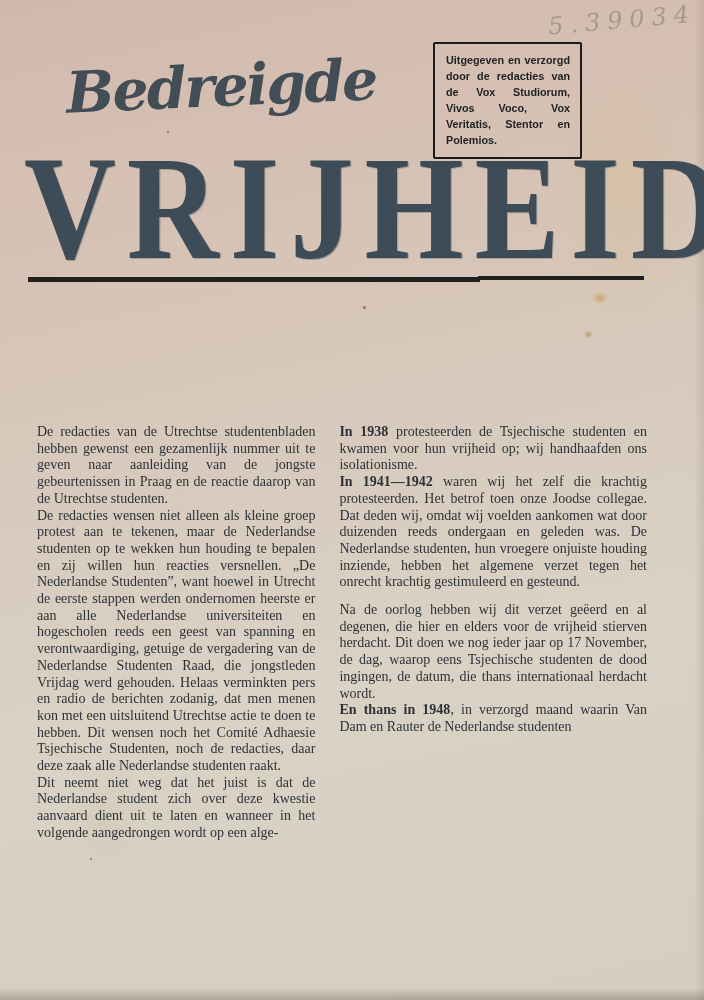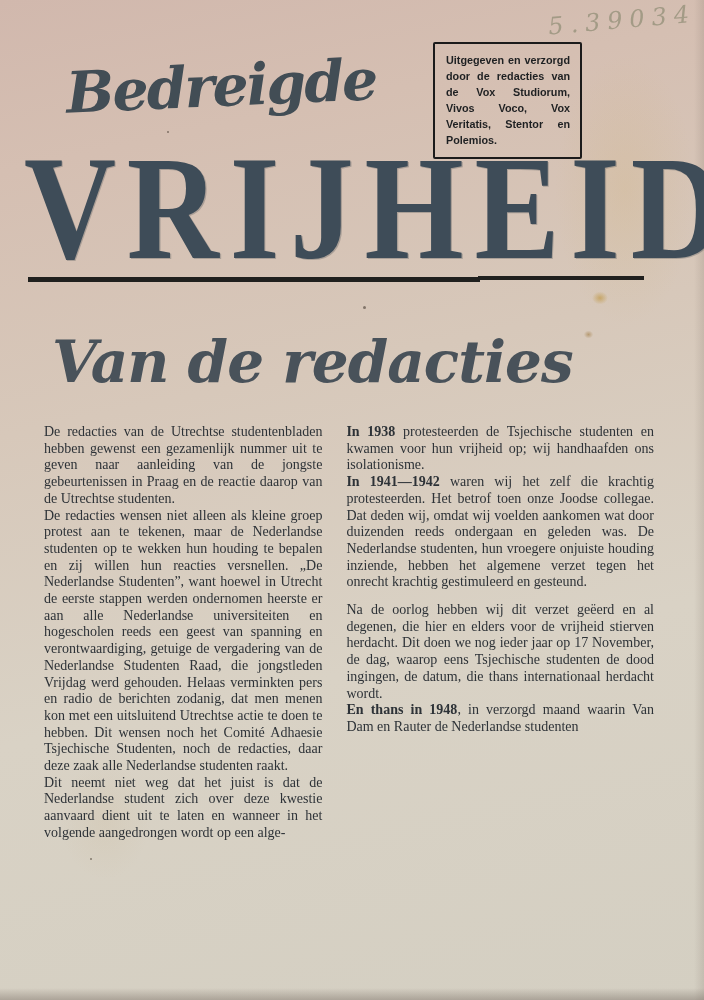--- a/index.html
+++ b/index.html
@@ -62,21 +62,21 @@
     text-shadow:1px 1px 0 rgba(40,50,60,0.25);
   }
   .rule-a{position:absolute;left:28px;top:277px;width:452px;height:5px;background:var(--rule,#20201e);}
   .rule-b{position:absolute;left:478px;top:276px;width:166px;height:4px;background:var(--rule,#20201e);}
   .section-heading{
     position:absolute;left:52px;top:328px;
     font-family:"DejaVu Serif",serif;font-style:italic;font-weight:bold;
     font-size:58px;color:#49525a;letter-spacing:-1px;
   }
   .columns{
-    position:absolute;left:44px;top:424px;width:610px;
+    position:absolute;left:37px;top:424px;width:610px;
     display:flex;gap:24px;
     color:var(--ink,#2d3237);
   }
   .col{font-size:14px;line-height:16.7px;text-align:justify;}
   .col.left{width:286px;}
   .col.right{width:316px;}
   .col p{margin:0;}
   .col p.gap{margin-top:11px;}
   .col p.bold, .col .lead{font-weight:bold;}
 </style>
@@ -97,21 +97,20 @@
 
   <div class="handwriting">5.39034</div>
 
   <div class="imprint">Uitgegeven en verzorgd door de redacties van de Vox Studiorum, Vivos Voco, Vox Veritatis, Stentor en Polemios.</div>
 
   <div class="kicker">Bedreigde</div>
   <div class="main-title">VRIJHEID</div>
   <div class="rule-a"></div>
   <div class="rule-b"></div>
 
-  <div class="section-heading">Van de redacties</div>
 
   <div class="columns">
     <div class="col left">
       <p>De redacties van de Utrechtse studentenbladen hebben gewenst een gezamenlijk nummer uit te geven naar aanleiding van de jongste gebeurtenissen in Praag en de reactie daarop van de Utrechtse studenten.</p>
       <p>De redacties wensen niet alleen als kleine groep protest aan te tekenen, maar de Nederlandse studenten op te wekken hun houding te bepalen en zij willen hun reacties versnellen. „De Nederlandse Studenten”, want hoewel in Utrecht de eerste stappen werden ondernomen heerste er aan alle Nederlandse universiteiten en hogescholen reeds een geest van spanning en verontwaardiging, getuige de vergadering van de Nederlandse Studenten Raad, die jongstleden Vrijdag werd gehouden. Helaas verminkten pers en radio de berichten zodanig, dat men menen kon met een uitsluitend Utrechtse actie te doen te hebben. Dit wensen noch het Comité Adhaesie Tsjechische Studenten, noch de redacties, daar deze zaak alle Nederlandse studenten raakt.</p>
       <p>Dit neemt niet weg dat het juist is dat de Nederlandse student zich over deze kwestie aanvaard dient uit te laten en wanneer in het volgende aangedrongen wordt op een alge-</p>
     </div>
     <div class="col right">
       <p><span class="lead">In 1938</span><span> protesteerden de Tsjechische studenten en kwamen voor hun vrijheid op; wij handhaafden ons isolationisme.</span></p>
       <p><span class="lead">In 1941—1942</span><span> waren wij het zelf die krachtig protesteerden. Het betrof toen onze Joodse collegae. Dat deden wij, omdat wij voelden aankomen wat door duizenden reeds ondergaan en geleden was. De Nederlandse studenten, hun vroegere onjuiste houding inziende, hebben het algemene verzet tegen het onrecht krachtig gestimuleerd en gesteund.</span></p>

